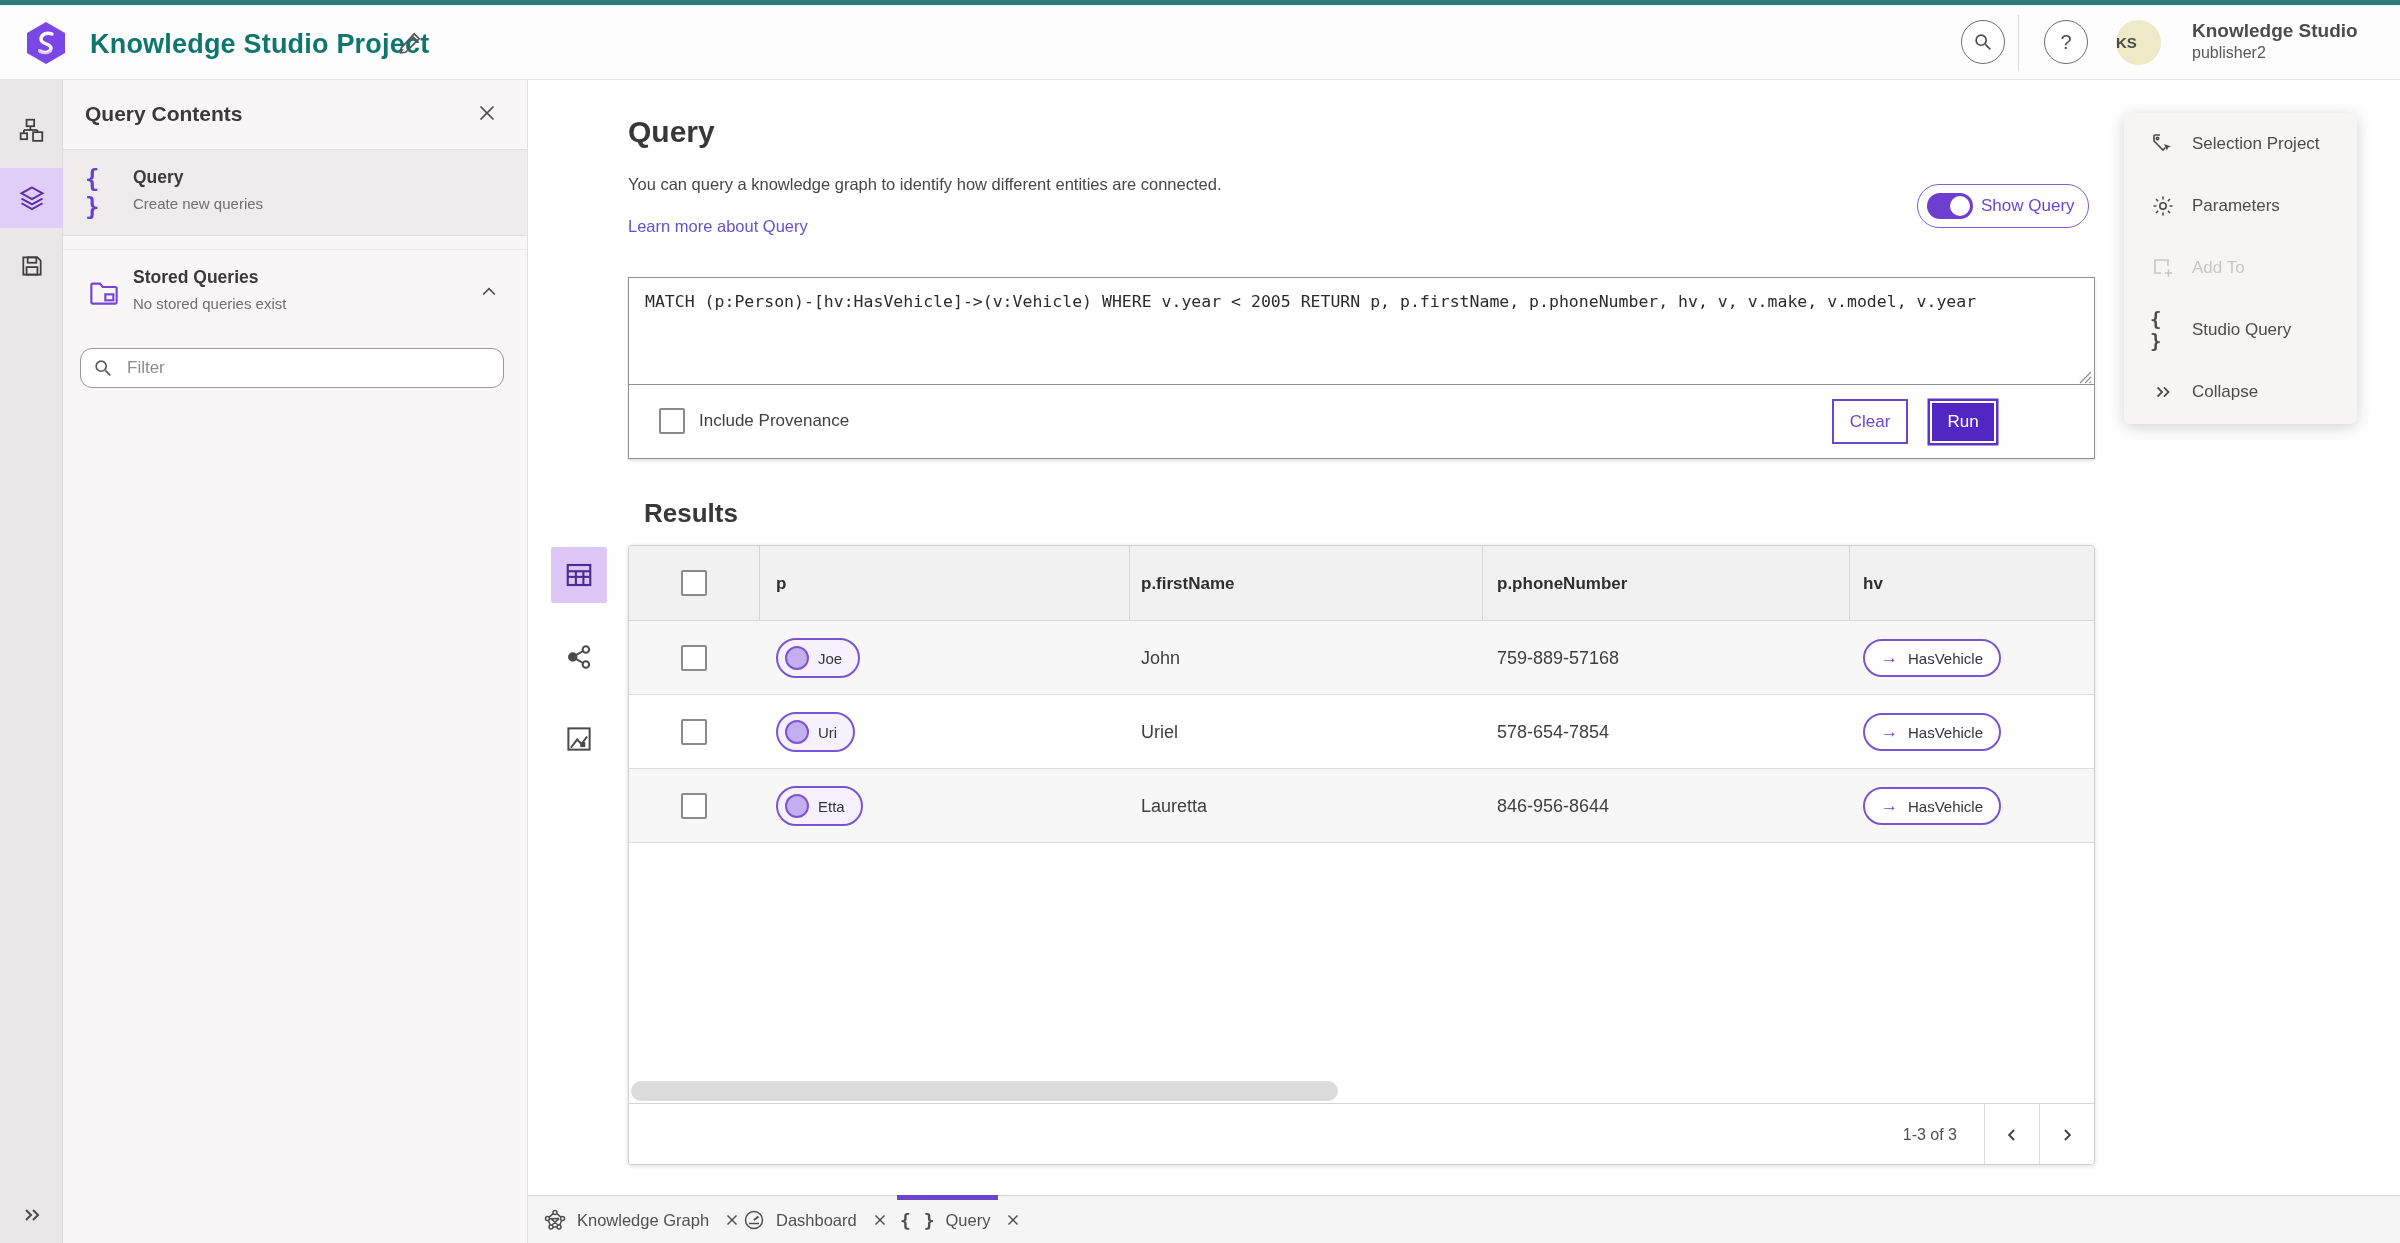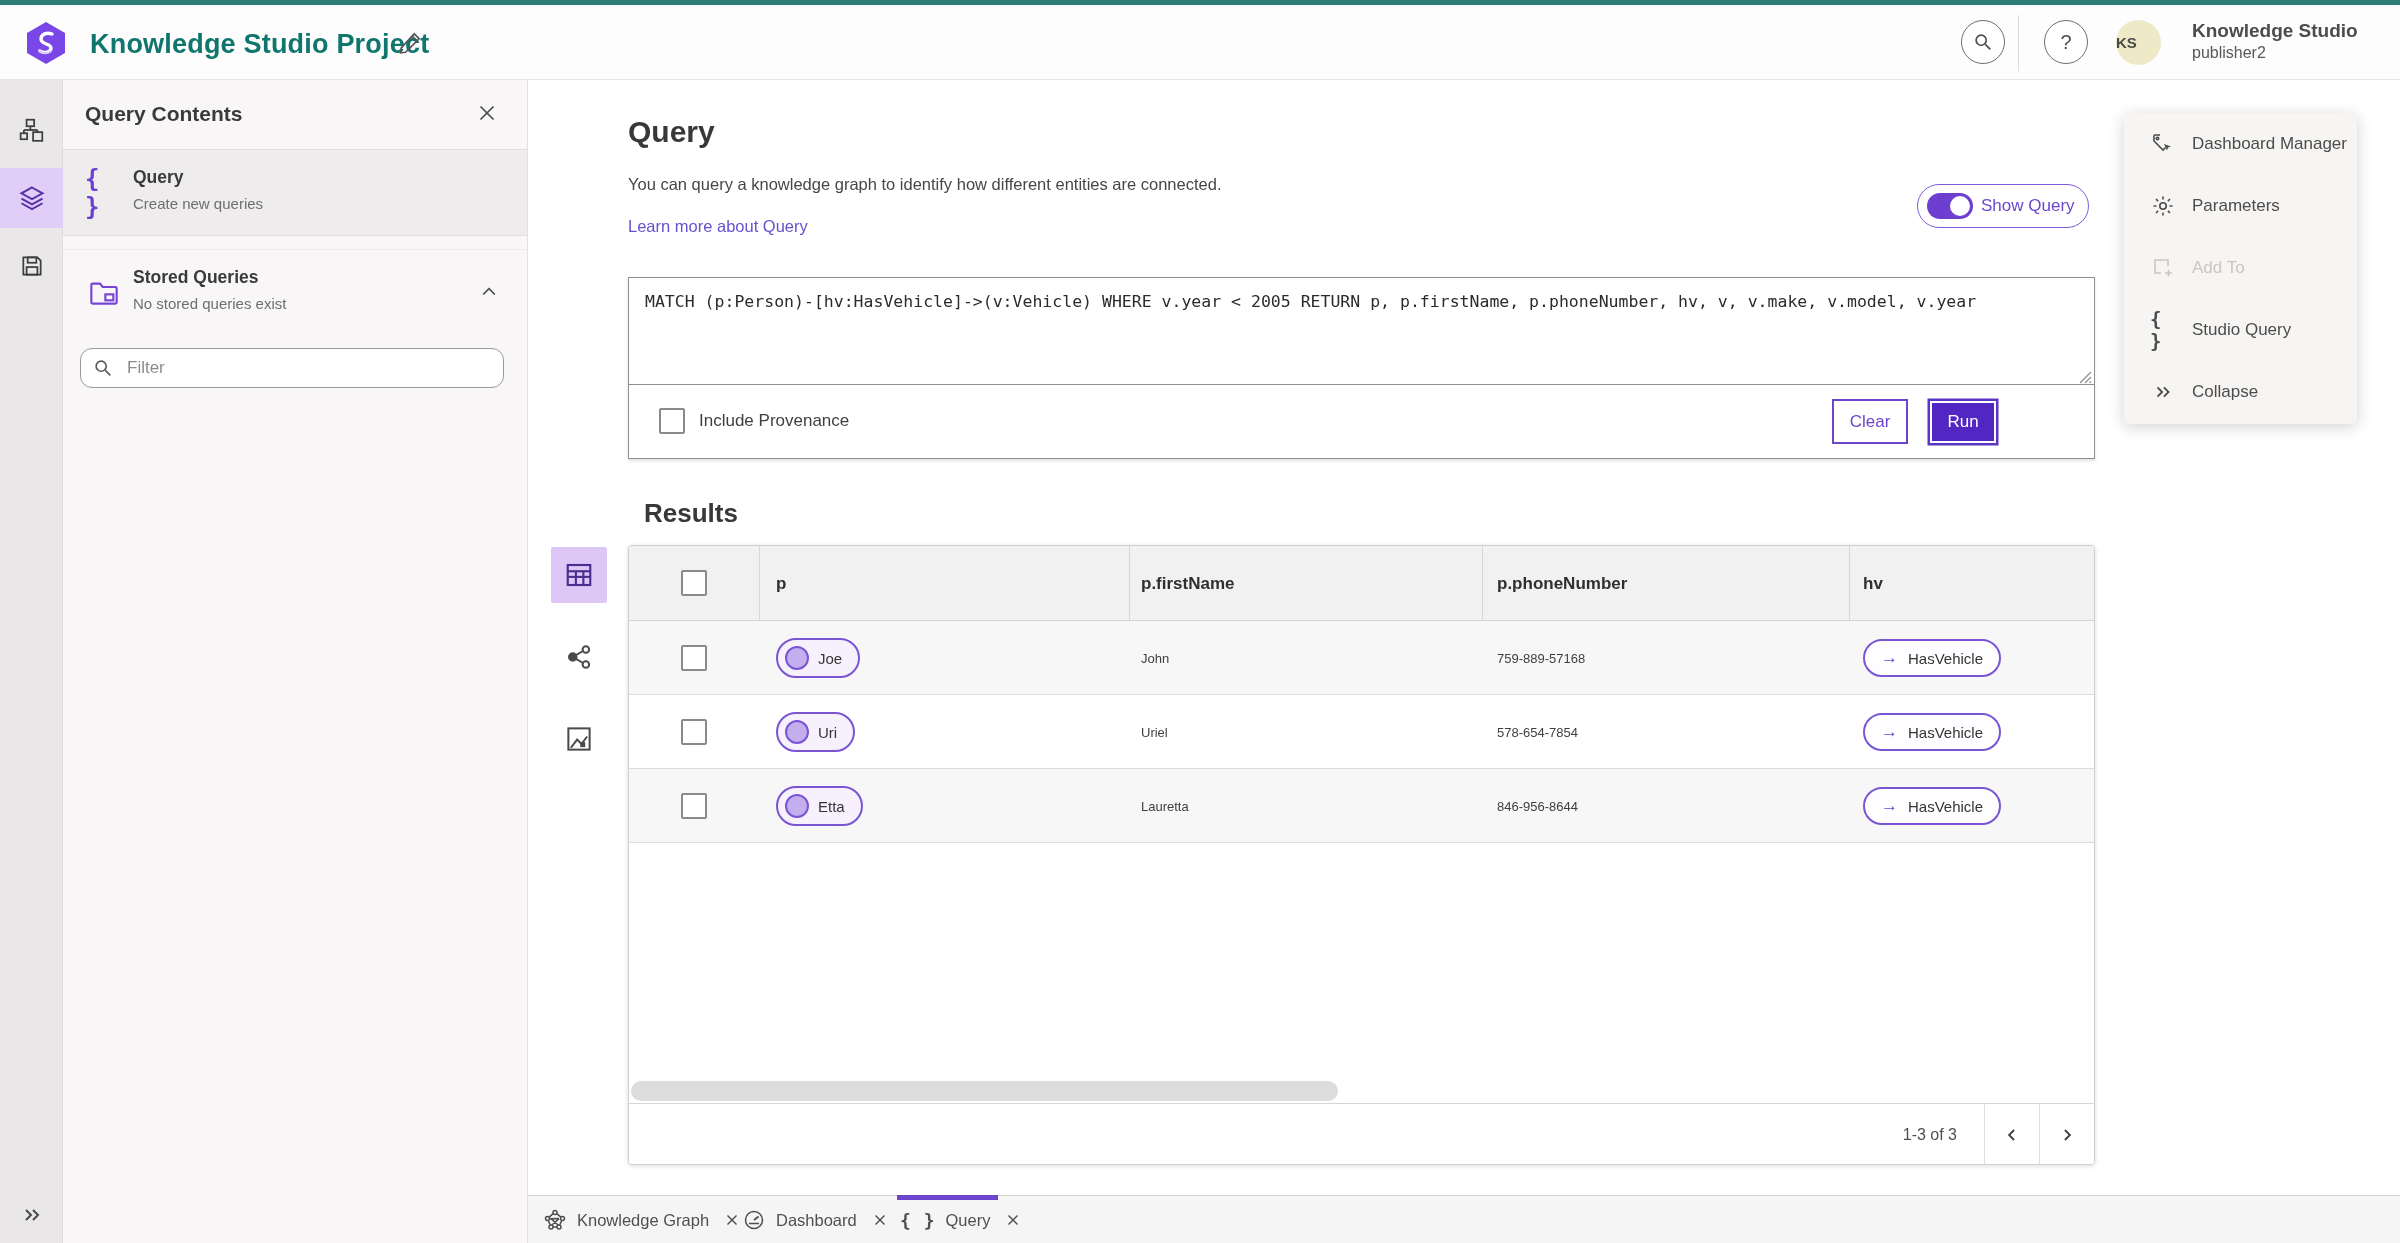--- a/index.html
+++ b/index.html
@@ -72,21 +72,21 @@
   .viewbar { position:absolute; left:23px; top:467px; width:56px; }
   .view-btn { width:56px; height:56px; display:flex; align-items:center; justify-content:center; color:#4a4a4a; cursor:pointer; margin-bottom:26px; }
   .view-btn.selected { background:#ddc7f7; color:#4b2d91; border-radius:2px; }
 
   .table-card { position:absolute; left:100px; top:465px; width:1467px; height:620px; border:1px solid #cfcfcf; border-radius:4px; background:#fff; box-shadow:0 1px 5px rgba(0,0,0,.14); overflow:hidden; }
   .tbl-header { position:relative; height:75px; background:#f2f1f1; border-bottom:1px solid #d6d6d6; }
   .col-line { position:absolute; top:0; bottom:0; width:1px; background:#d6d6d6; }
   .tbl-header .hdr-cell { position:absolute; top:0; height:75px; display:flex; align-items:center; font-size:17px; font-weight:bold; color:#2f2f2f; }
   .tbl-row { position:relative; height:74px; border-bottom:1px solid #dcdcdc; }
   .tbl-row.striped { background:#f8f7f7; }
-  .cell-text { position:absolute; top:0; height:74px; display:flex; align-items:center; font-size:13px; color:#3f3f3f; }
+  .cell-text { position:absolute; top:0; height:74px; display:flex; align-items:center; font-size:18px; color:#3f3f3f; }
   .row-check { position:absolute; left:52px; top:24px; }
   .hdr-check { position:absolute; left:52px; top:24px; }
   .node-pill { position:absolute; left:147px; top:17px; height:40px; display:inline-flex; align-items:center; gap:9px; padding:0 16px 0 7px; border:2px solid #7a55d3; border-radius:20px; background:#f6f1fd; cursor:pointer; }
   .node-dot { width:24px; height:24px; border-radius:50%; background:#c4aeee; border:2px solid #7a55d3; }
   .node-label { font-size:15px; color:#353535; }
   .edge-pill { position:absolute; left:1234px; top:18px; height:38px; display:inline-flex; align-items:center; gap:10px; padding:0 16px; border:2px solid #7a55d3; border-radius:19px; background:#fefdff; cursor:pointer; }
   .edge-arrow { color:#6d43cf; font-size:17px; }
   .edge-label { font-size:15px; color:#353535; }
   .tbl-empty { height:236px; background:#fff; }
   .scroll-strip { position:relative; height:25px; border-bottom:1px solid #d6d6d6; background:#fff; }
@@ -373,21 +373,21 @@
 
   <div class="right-panel">
     <div class="rp-item">
       <span class="rp-icon">
         <svg viewBox="0 0 24 24" width="24" height="24" fill="none" stroke="currentColor" stroke-width="1.6">
             <path d="M9 3H4a1 1 0 00-1 1v5l9 9 2.5-2.5"></path>
             <circle cx="6.5" cy="6.5" r="1.2"></circle>
             <path d="M13 12l7 2.5-3 1-1 3z" fill="currentColor" stroke="none"></path>
           </svg>
       </span>
-      <span>Dashboard Manager</span>
+      <span>Selection Project</span>
     </div>
     <div class="rp-item">
       <span class="rp-icon">
         <svg viewBox="0 0 24 24" width="24" height="24" fill="none" stroke="currentColor" stroke-width="1.6">
             <circle cx="12" cy="12" r="3.2"></circle>
             <path d="M12 2.5v3M12 18.5v3M2.5 12h3M18.5 12h3M5 5l2.1 2.1M16.9 16.9L19 19M19 5l-2.1 2.1M7.1 16.9L5 19"></path>
           </svg>
       </span>
       <span>Parameters</span>
     </div>

